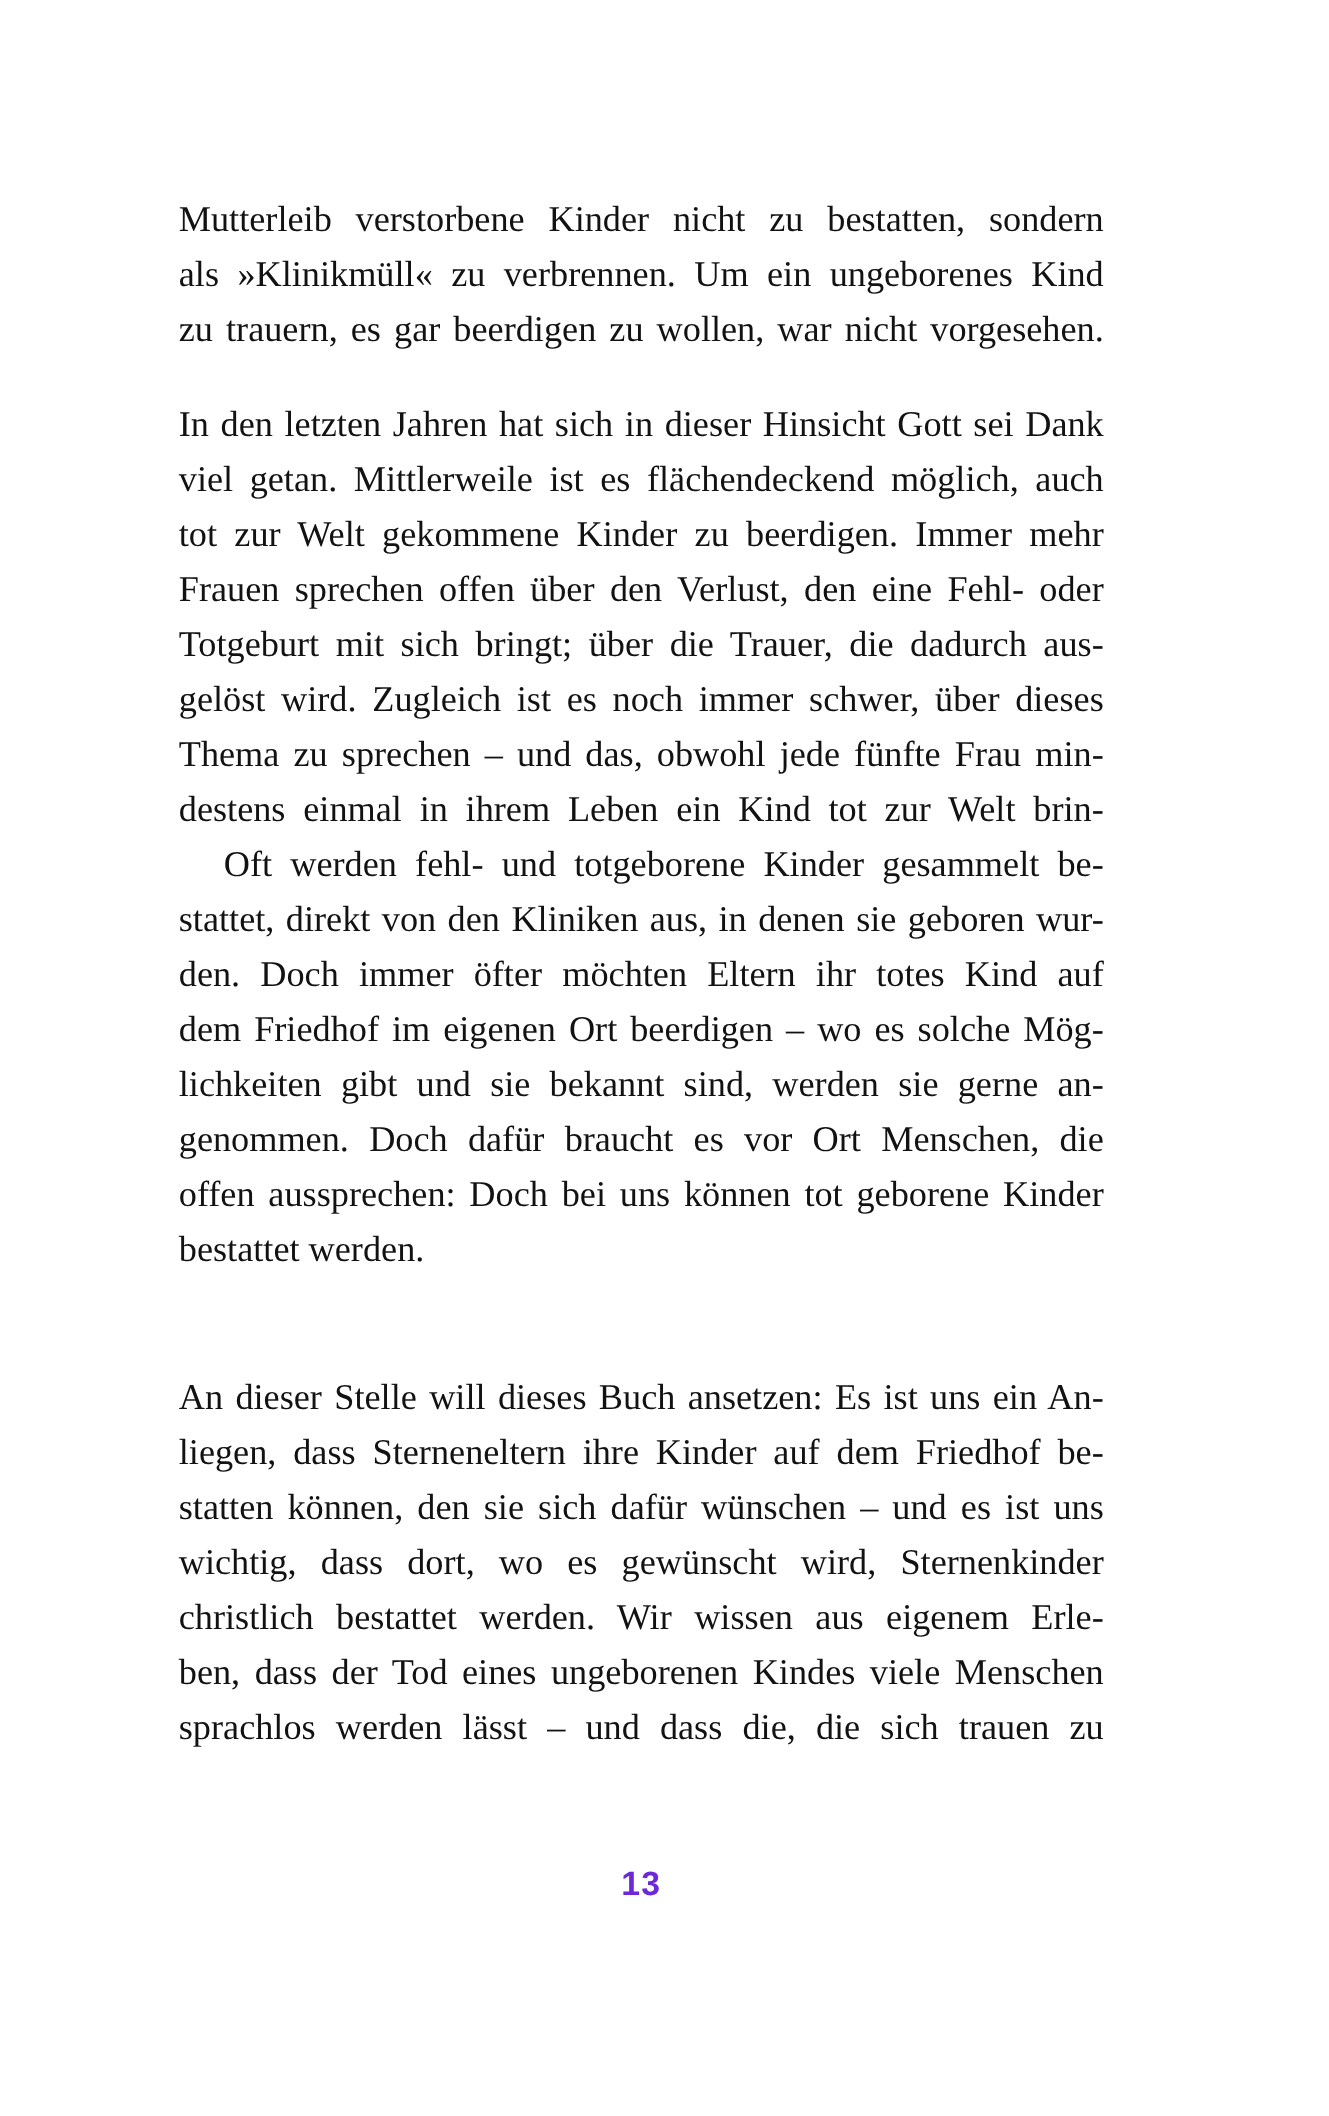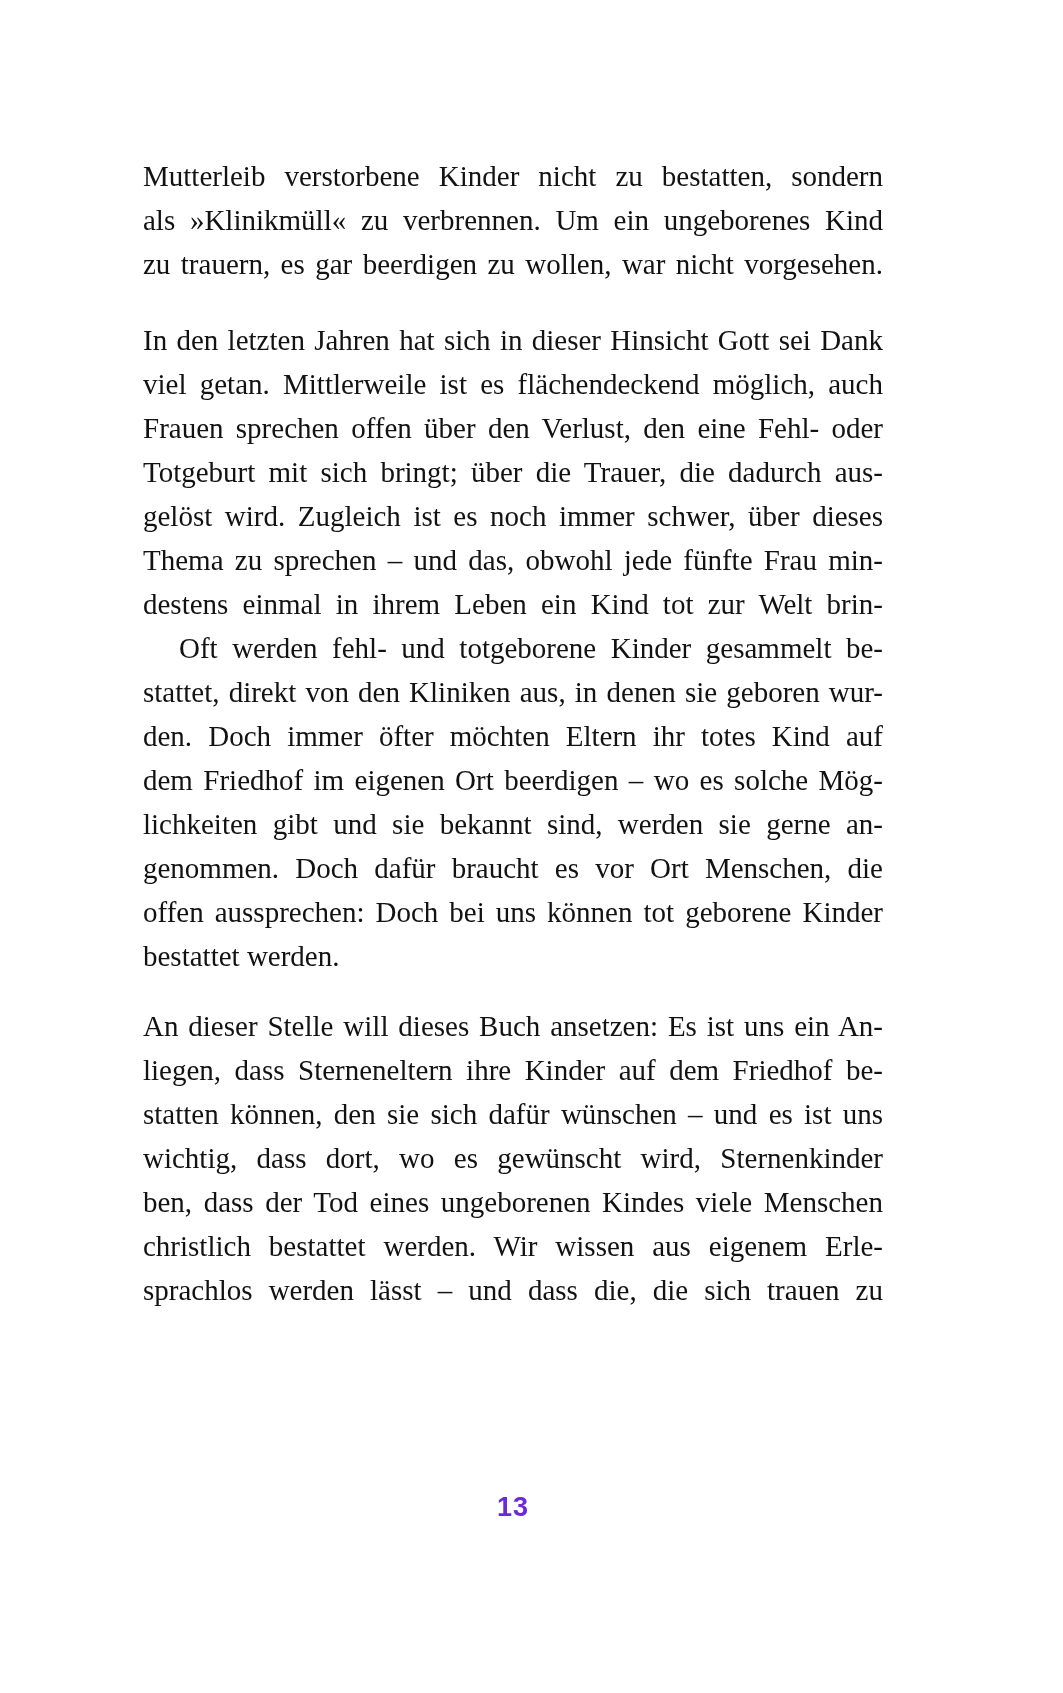--- a/index.html
+++ b/index.html
@@ -26,21 +26,21 @@
     -webkit-font-smoothing: antialiased;
   }
   .para {
     margin: 0;
     padding: 0;
   }
   .para.gap-before {
     margin-top: 32px;
   }
   .para.gap-before-lg {
-    margin-top: 26px;
+    margin-top: 74px;
   }
   .para.indent .line:first-child {
     text-indent: 36px;
   }
   .line {
     text-align: justify;
     text-align-last: justify;
     white-space: normal;
   }
   .line.flush {
@@ -65,20 +65,21 @@
 <div class="page">
   <main class="text-block">
       <div class="para">
         <div class="line">Mutterleib verstorbene Kinder nicht zu bestatten, sondern</div>
         <div class="line">als »Klinikmüll« zu verbrennen. Um ein ungeborenes Kind</div>
         <div class="line">zu trauern, es gar beerdigen zu wollen, war nicht vorgesehen.</div>
       </div>
       <div class="para gap-before">
         <div class="line">In den letzten Jahren hat sich in dieser Hinsicht Gott sei Dank</div>
         <div class="line">viel getan. Mittlerweile ist es flächendeckend möglich, auch</div>
+        <div class="line">tot zur Welt gekommene Kinder zu beerdigen. Immer mehr</div>
         <div class="line">Frauen sprechen offen über den Verlust, den eine Fehl- oder</div>
         <div class="line">Totgeburt mit sich bringt; über die Trauer, die dadurch aus-</div>
         <div class="line">gelöst wird. Zugleich ist es noch immer schwer, über dieses</div>
         <div class="line">Thema zu sprechen – und das, obwohl jede fünfte Frau min-</div>
         <div class="line">destens einmal in ihrem Leben ein Kind tot zur Welt brin-</div>
       </div>
       <div class="para indent">
         <div class="line">Oft werden fehl- und totgeborene Kinder gesammelt be-</div>
         <div class="line">stattet, direkt von den Kliniken aus, in denen sie geboren wur-</div>
         <div class="line">den. Doch immer öfter möchten Eltern ihr totes Kind auf</div>
@@ -86,19 +87,19 @@
         <div class="line">lichkeiten gibt und sie bekannt sind, werden sie gerne an-</div>
         <div class="line">genommen. Doch dafür braucht es vor Ort Menschen, die</div>
         <div class="line">offen aussprechen: Doch bei uns können tot geborene Kinder</div>
         <div class="line flush">bestattet werden.</div>
       </div>
       <div class="para gap-before-lg">
         <div class="line">An dieser Stelle will dieses Buch ansetzen: Es ist uns ein An-</div>
         <div class="line">liegen, dass Sterneneltern ihre Kinder auf dem Friedhof be-</div>
         <div class="line">statten können, den sie sich dafür wünschen – und es ist uns</div>
         <div class="line">wichtig, dass dort, wo es gewünscht wird, Sternenkinder</div>
+        <div class="line">christlich bestattet werden. Wir wissen aus eigenem Erle-</div>
         <div class="line">ben, dass der Tod eines ungeborenen Kindes viele Menschen</div>
-        <div class="line">christlich bestattet werden. Wir wissen aus eigenem Erle-</div>
         <div class="line">sprachlos werden lässt – und dass die, die sich trauen zu</div>
       </div>
     </main>
   <div class="page-number">13</div>
 </div>
 
 </body></html>

